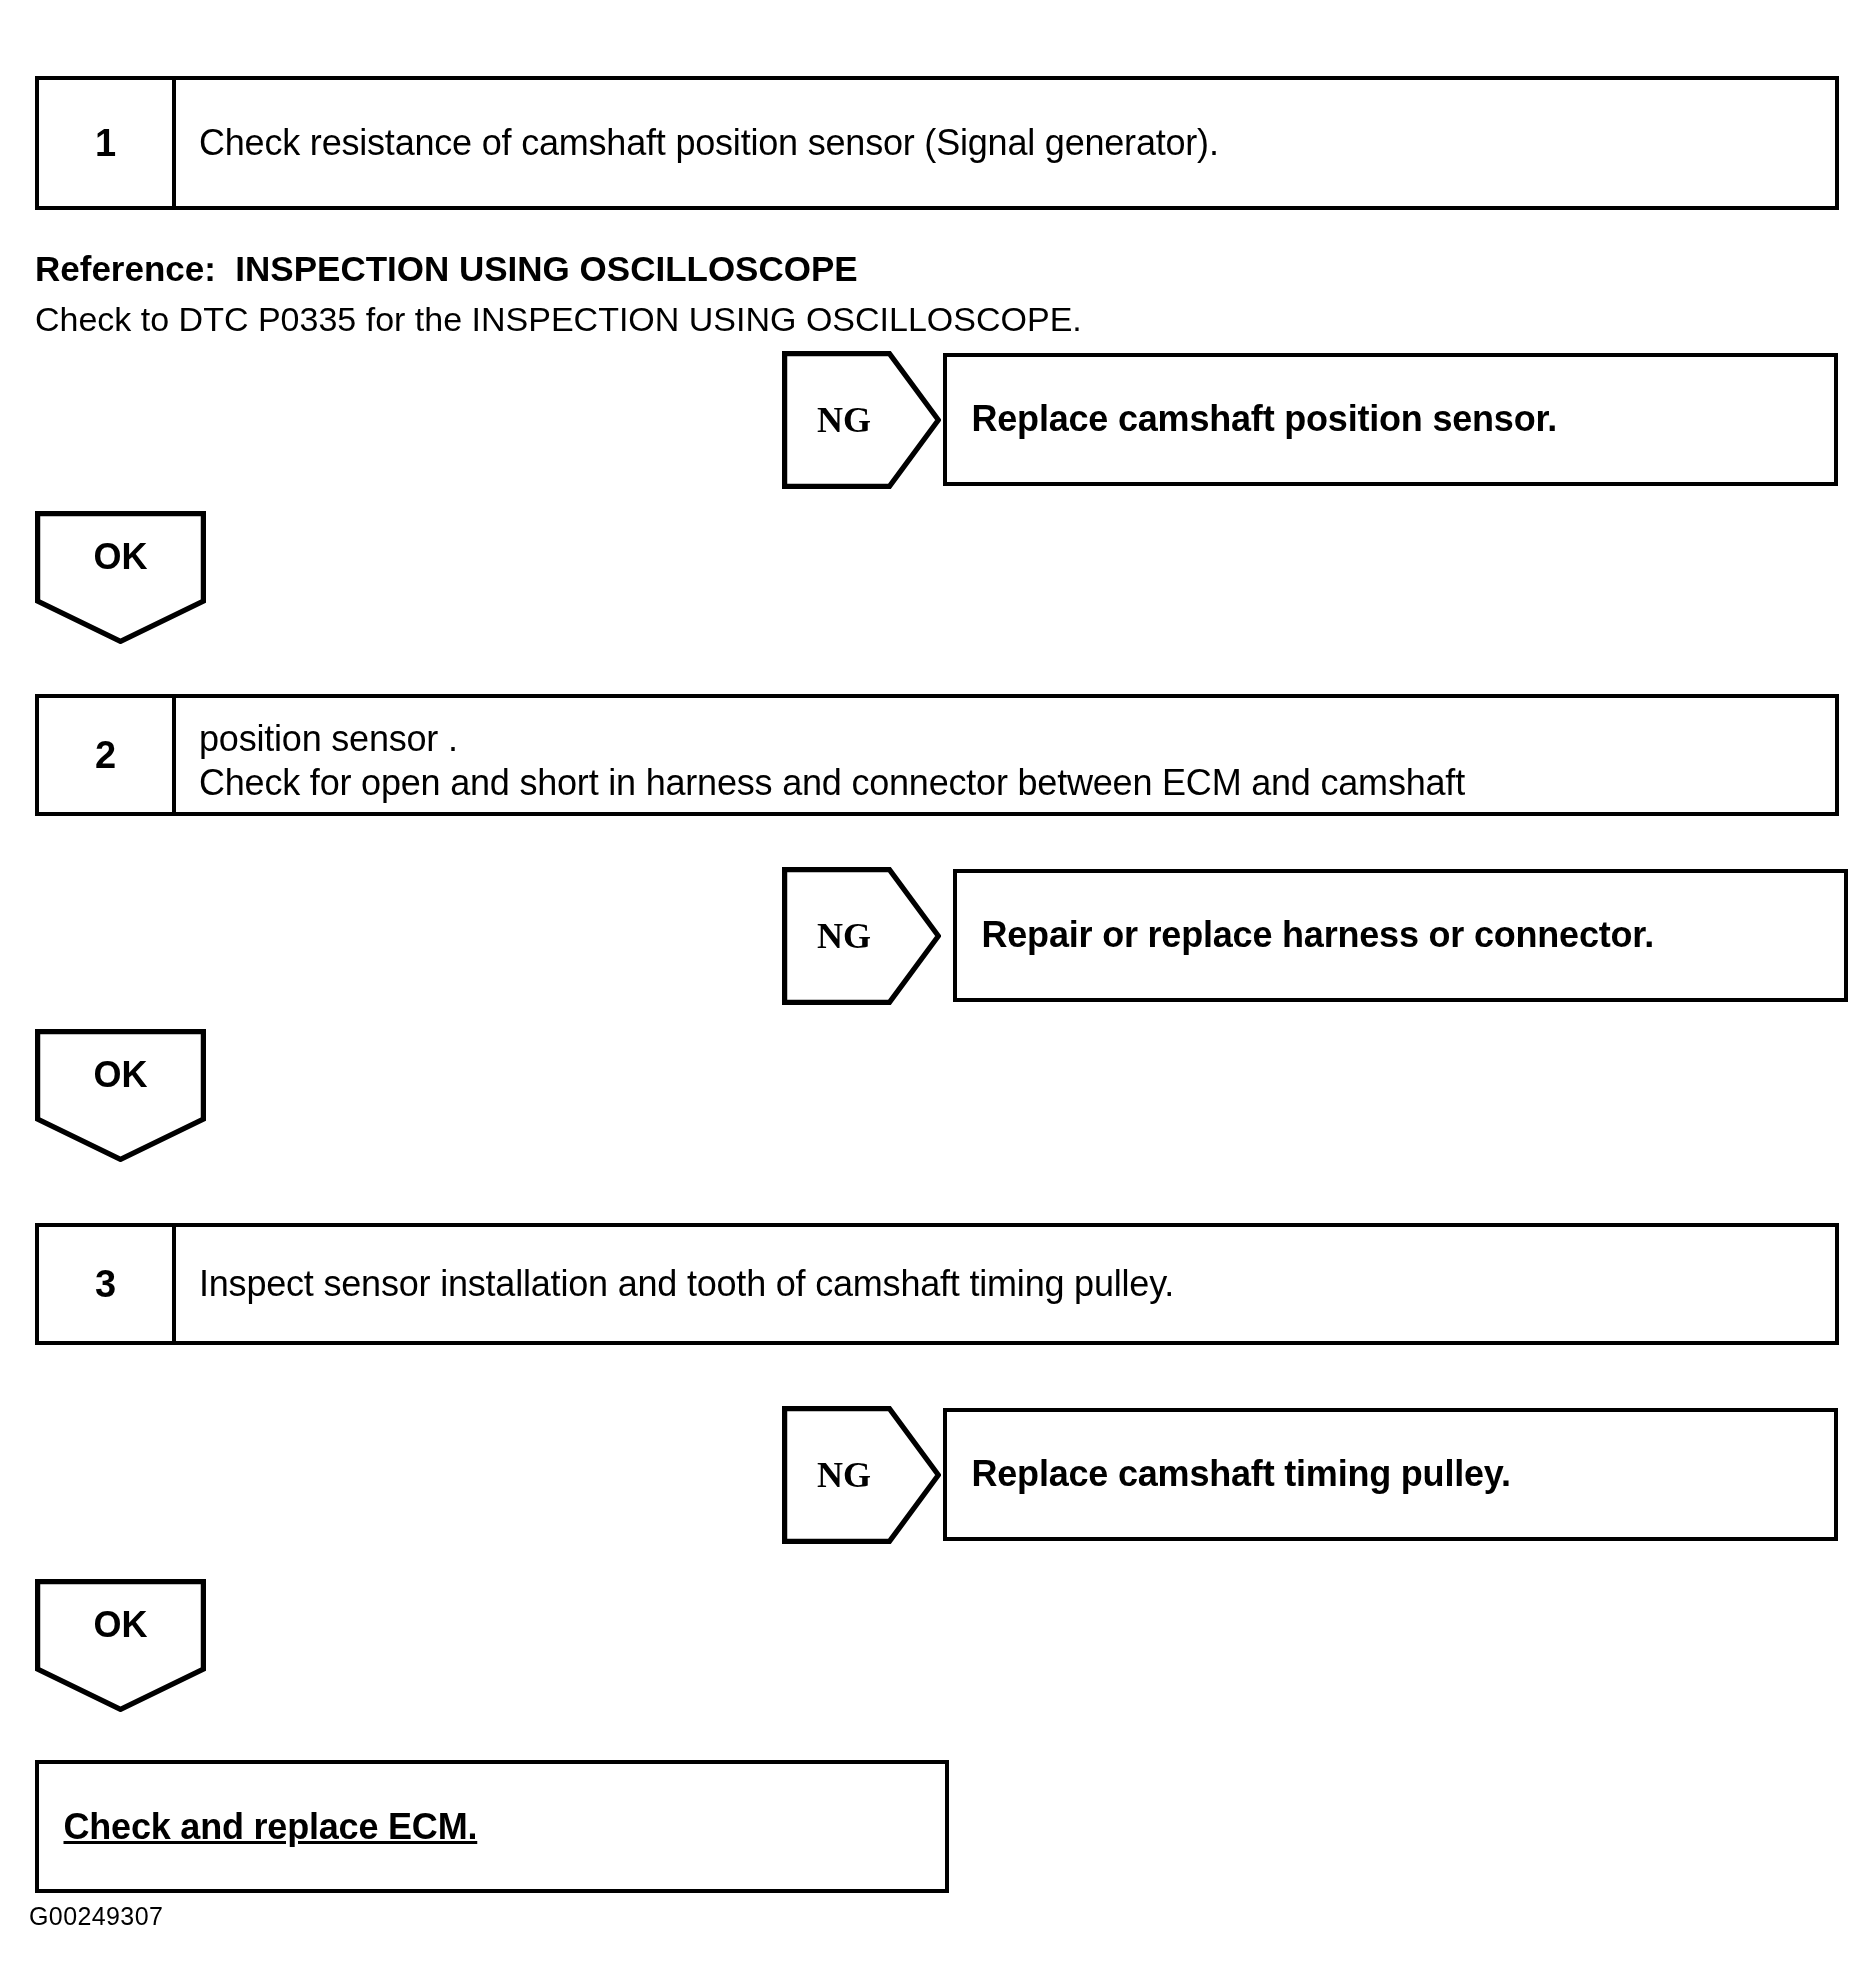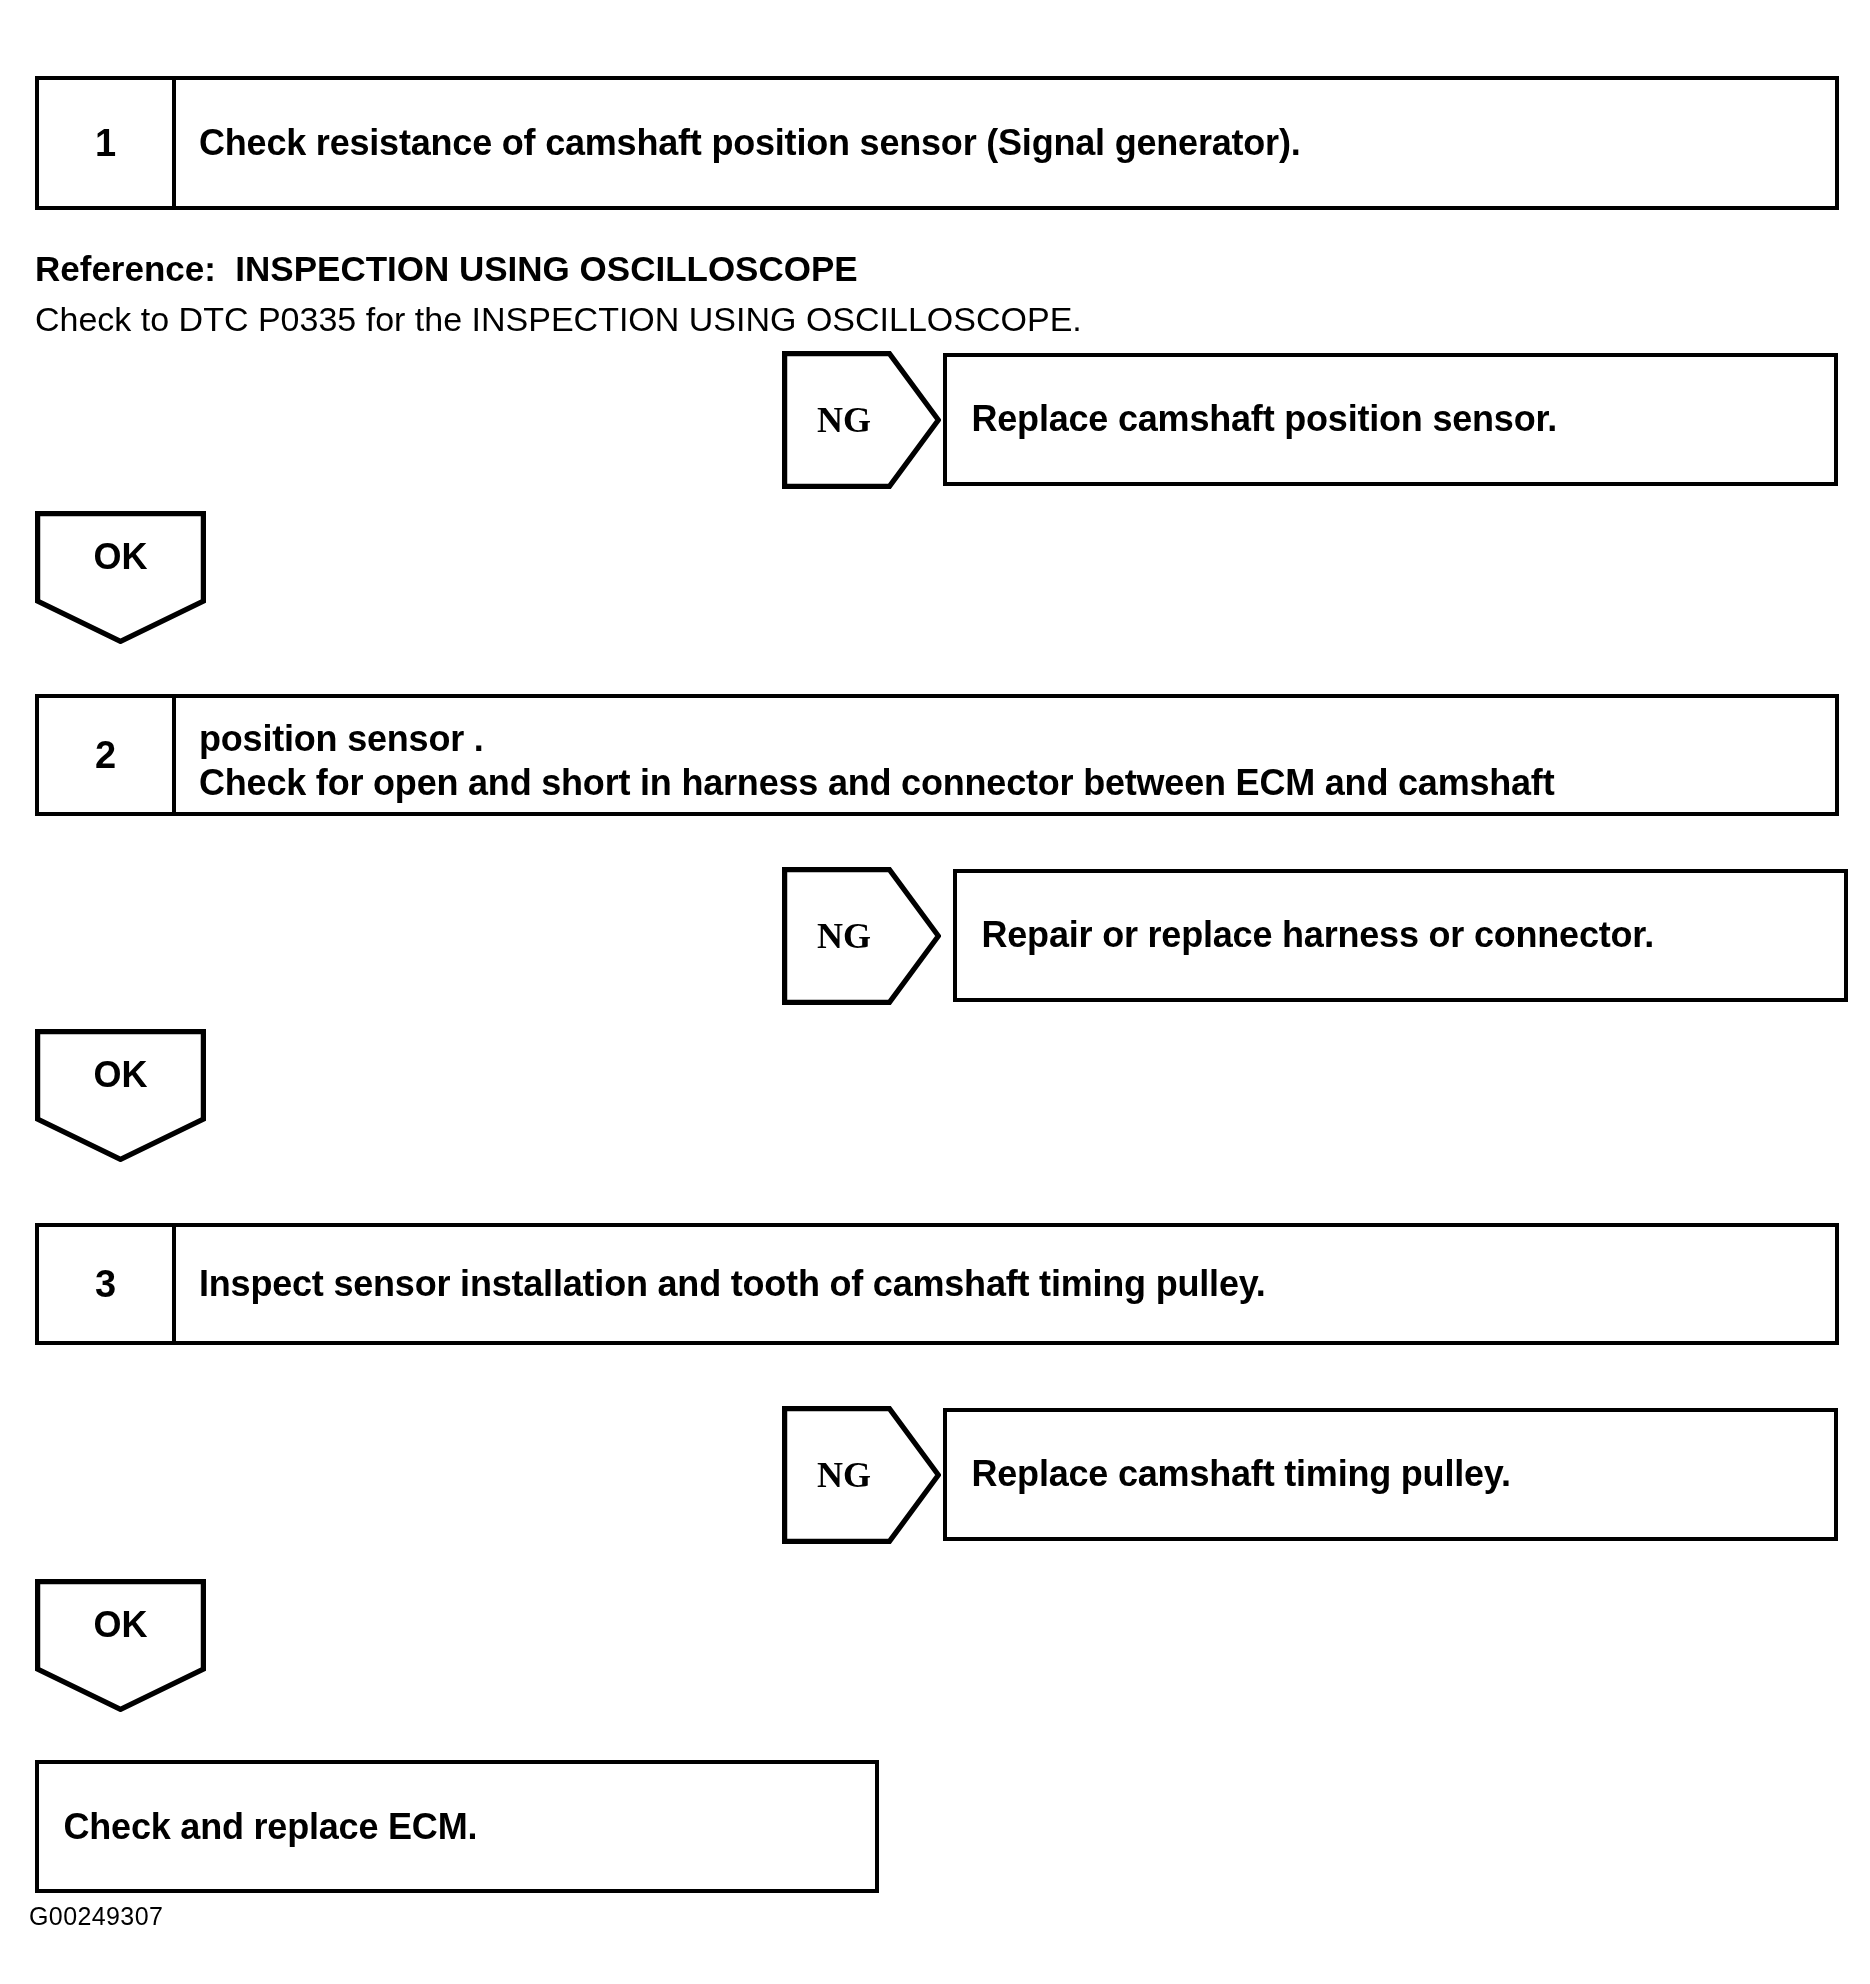--- a/index.html
+++ b/index.html
@@ -39,21 +39,21 @@
     font-weight: bold;
     line-height: 1;
   }
   .step-text {
     flex: 1 1 auto;
     display: flex;
     align-items: center;
     padding-left: 23px;
     padding-right: 17.5px;
     font-size: 36px;
-    font-weight: bold;
+    font-weight: normal;
     line-height: 1.22;
     letter-spacing: -0.2px;
     border-radius: 10px;
   }
   .step-text-top {
     align-items: flex-start;
     padding-top: 19px;
   }
 
   
@@ -250,20 +250,20 @@
     </div>
   </div>
 
   <div class="ok-arrow" style="left:35px; top:1579px;">
     <svg viewBox="0 0 196 152" preserveAspectRatio="none">
       <polygon points="3,3 193,3 193,103 98,149 3,103" fill="#ffffff" stroke="#000000" stroke-width="6"></polygon>
     </svg>
     <div class="ok-label">OK</div>
   </div>
 
-  <div class="final-box" style="left:35px; top:1760px; width:844px; height:133px;">
+  <div class="final-box" style="left:35px; top:1760px; width:914px; height:133px;text-decoration:underline;">
     <div class="final-text">Check and replace ECM.</div>
   </div>
 
   <div class="fig-code" style="left:29px; top:1902px;">G00249307</div>
 
 </div>
 
 
 </body></html>

